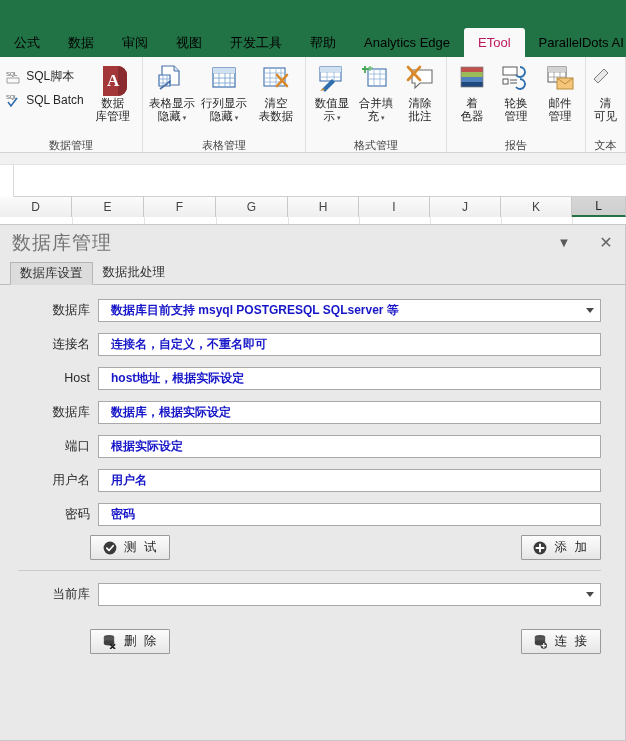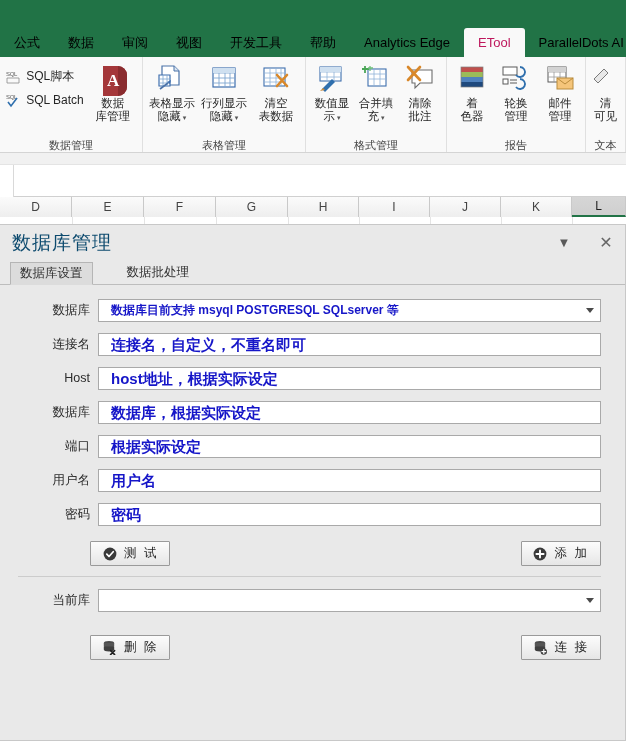--- a/index.html
+++ b/index.html
@@ -164,21 +164,21 @@
     display: flex; flex-direction: column;
     overflow: hidden;
   }
   .dlg-header {
     position: relative;
     height: 36px; flex: none;
     display: flex; align-items: center;
     padding-left: 12px;
   }
   .dlg-title {
-    font-size: 19px; color: #0c4a6e;
+    font-size: 19px; color: #737373;
     letter-spacing: 1px;
     white-space: nowrap;
   }
   .dlg-hdr-btns {
     position: absolute; right: 8px; top: 6px;
     display: flex; align-items: center; gap: 20px;
   }
   .hdr-btn {
     width: 22px; height: 22px;
     display: flex; align-items: center; justify-content: center;
@@ -187,21 +187,20 @@
   }
   .hdr-btn.close { font-size: 16px; color:#666; }
 
   
   .dlg-tabs {
     height: 24px; flex: none;
     display: flex; align-items: flex-end;
     padding-left: 10px;
     border-bottom: 1px solid #bdbdbd;
     background: #e9e9e9;
-    gap: 24px;
   }
   .dlg-tab {
     font-size: 12.5px; color: #303030;
     height: 23px; padding: 0 9px;
     display: flex; align-items: center;
     white-space: nowrap;
     cursor: default;
     border: 1px solid transparent;
   }
   .dlg-tab.active {
@@ -228,21 +227,21 @@
     text-align: right; padding-right: 0;
     white-space: nowrap;
   }
   .fctrl {
     flex: 1; position: relative; height: 23px; margin-left: 8px;
   }
   .finput {
     width: 100%; height: 23px;
     border: 1px solid #a9a9a9;
     background: #ffffff;
-    font-size: 15px;
+    font-size: 12px;
     color: #a21caf;
     font-weight: bold;
     padding: 0 6px 0 12px;
     outline: none;
     font-family: "Liberation Sans", sans-serif;
     border-radius: 0;
   }
   .finput::placeholder { color: #1616c8; opacity: 1; font-weight: bold; }
   .fselect-wrap { position: relative; width: 100%; height: 23px; }
   .fselect {
@@ -270,21 +269,21 @@
     display: block;
     width: 0; height: 0;
     border-left: 4px solid transparent;
     border-right: 4px solid transparent;
     border-top: 5px solid #4a4a4a;
   }
 
   
   .btn-row {
     display: flex; align-items: center; justify-content: space-between;
-    margin-top: 6px; margin-bottom: 4px;
+    margin-bottom: 4px;
     padding-left: 72px;
   }
   .btn {
     height: 25px;
     min-width: 76px;
     border: 1px solid #9a9a9a;
     background: linear-gradient(#fcfcfc, #e6e6e6);
     display: inline-flex; align-items: center; justify-content: center;
     gap: 7px;
     padding: 0 11px;

